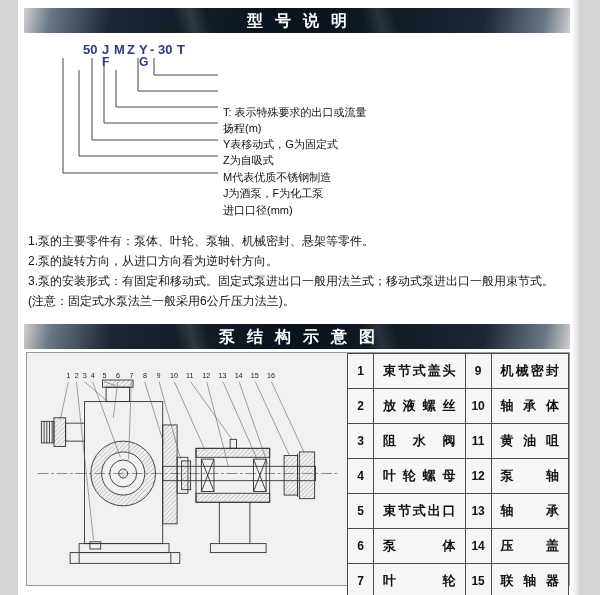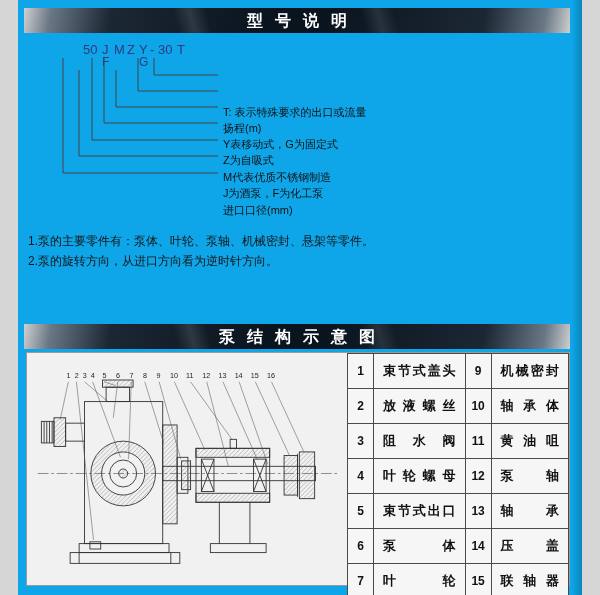--- a/index.html
+++ b/index.html
@@ -1,30 +1,30 @@
 <!DOCTYPE html>
 <html><head>
 <meta charset="utf-8">
 <style>
   html,body{margin:0;padding:0;background:#d6d6d6;}
-  .page{position:relative;width:564px;height:595px;background:#0ea5e9;
+  .page{position:relative;width:564px;height:595px;background:#ffffff;
         font-family:"Liberation Sans",sans-serif;overflow:hidden;margin:0 auto;}
   .page::after{content:"";position:absolute;top:0;right:0;bottom:0;width:10px;
         background:linear-gradient(90deg,rgba(0,0,0,0),rgba(0,0,0,.20));pointer-events:none;}
   
   .banner{position:absolute;left:6px;right:12px;height:25px;
         background:linear-gradient(100deg,#cfcfcf 0%,#6a7886 5%,#1b2733 16%,#0a141e 45%,
                    #0a141e 55%,#1b2733 84%,#6a7886 95%,#cfcfcf 100%);
         color:#fff;text-align:center;line-height:25px;font-size:16px;font-weight:bold;}
   .banner::before{content:"";position:absolute;inset:0;
         background:linear-gradient(75deg,transparent 28%,rgba(255,255,255,.12) 31%,transparent 34%,
                    transparent 62%,rgba(255,255,255,.10) 65%,transparent 68%);}
   .banner span{position:relative;letter-spacing:12px;padding-left:12px;}
   
-  .code-letter{position:absolute;font-size:13px;font-weight:normal;color:#2e3a80;line-height:12px;padding-left:27px;}
+  .code-letter{position:absolute;font-size:13px;font-weight:bold;color:#2e3a80;line-height:12px;padding-left:27px;}
   .code-lines{position:absolute;left:0;top:0;pointer-events:none;}
   .code-label{position:absolute;left:205px;font-size:11px;color:#111;white-space:nowrap;margin-top:36px;}
   
   .notes{position:absolute;top:231px;left:10px;right:16px;font-size:12px;color:#151515;line-height:20px;}
   .notes p{margin:0;}
   
   .bottom{position:absolute;top:352px;left:8px;right:12px;height:232px;
         border:1px solid #9a9a9a;background:#f1f1f1;display:flex;}
   .drawing{flex:1;position:relative;}
   .drawing svg{display:block;width:100%;height:100%;}
@@ -76,20 +76,21 @@
   <div class="code-label" style="top:101px">Y表移动式，G为固定式</div>
   <div class="code-label" style="top:117px">Z为自吸式</div>
   <div class="code-label" style="top:134px">M代表优质不锈钢制造</div>
   <div class="code-label" style="top:150px">J为酒泵，F为化工泵</div>
   <div class="code-label" style="top:167px">进口口径(mm)</div>
 
 
   <div class="notes">
     <p>1.泵的主要零件有：泵体、叶轮、泵轴、机械密封、悬架等零件。</p>
     <p>2.泵的旋转方向，从进口方向看为逆时针方向。</p>
+    <p>3.泵的安装形式：有固定和移动式。固定式泵进出口一般用法兰式；移动式泵进出口一般用束节式。(注意：固定式水泵法兰一般采用6公斤压力法兰)。</p>
   </div>
 
   <div class="banner" style="top:324px">
     <span>泵结构示意图</span>
   </div>
 
   <div class="bottom">
 
     <div class="drawing">
       <svg viewBox="0 0 356 230" preserveAspectRatio="xMidYMid meet">

